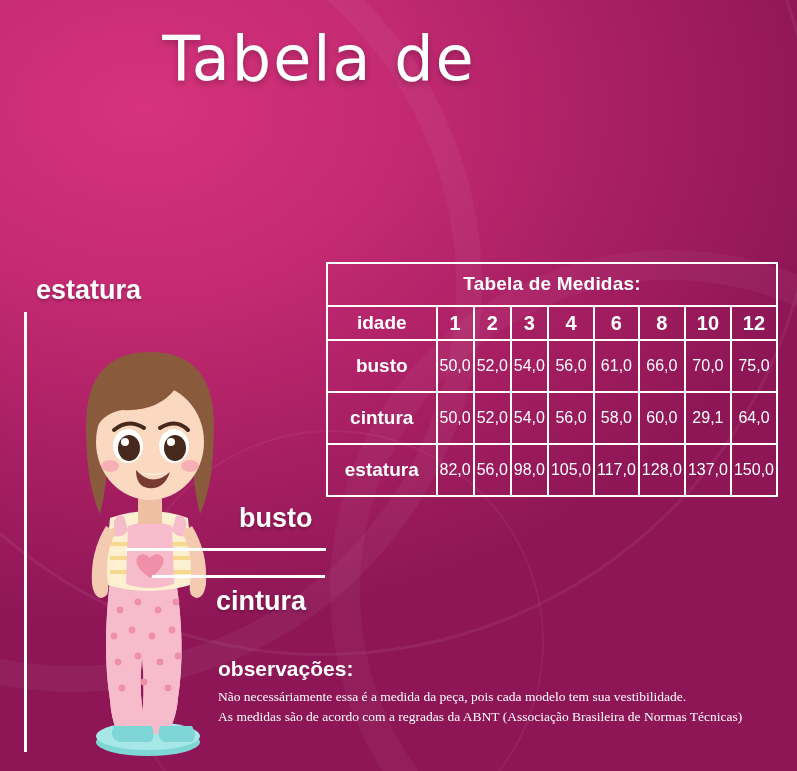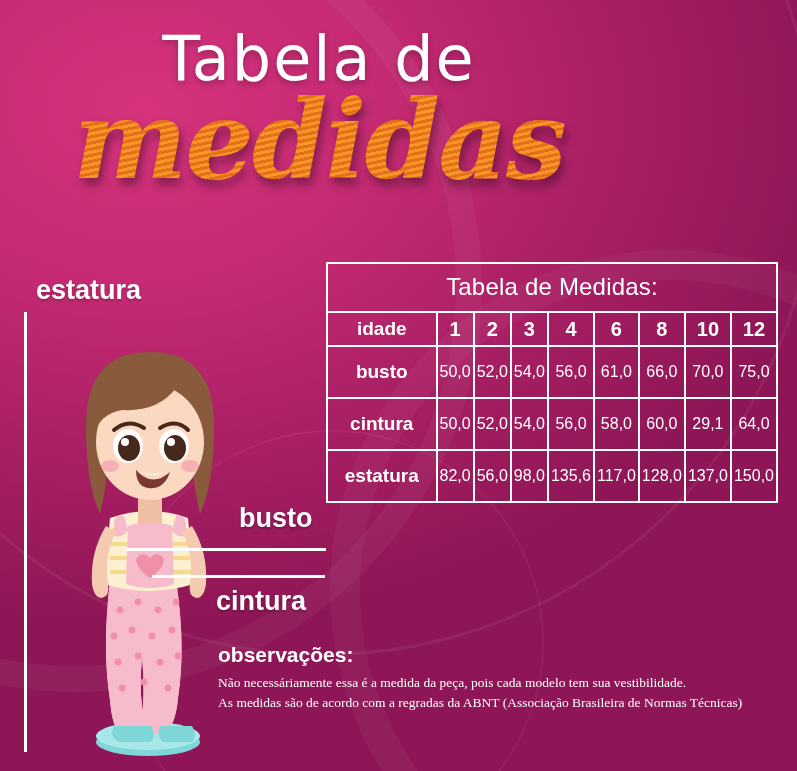--- a/index.html
+++ b/index.html
@@ -78,22 +78,22 @@
     border: 2px solid #ffffff;
     box-sizing: border-box;
   }
   table.measures {
     border-collapse: collapse;
     width: 100%;
     color: #ffffff;
   }
   table.measures caption {
     caption-side: top;
-    font-size: 24px;
-    font-weight: normal;
+    font-size: 19px;
+    font-weight: bold;
     padding: 9px 0 10px 0;
     color: #ffffff;
     letter-spacing: 0.2px;
     border-bottom: 2px solid #ffffff;
     text-align: center;
   }
   table.measures th, table.measures td {
     border: 2px solid #ffffff;
     text-align: center;
     font-size: 16px;
@@ -159,21 +159,21 @@
   .line-cintura {
     position: absolute;
     left: 152px; top: 575px;
     width: 173px; height: 3px;
     background: #ffffff;
   }
 
   
   .obs {
     position: absolute;
-    left: 218px; top: 643px;
+    left: 218px; top: 657px;
     width: 560px;
     color: #ffffff;
   }
   .obs-title {
     font-size: 21px;
     font-weight: bold;
     margin-bottom: 6px;
   }
   .obs-line {
     font-family: "Liberation Serif", serif;
@@ -189,21 +189,20 @@
 
 <div id="page">
 
   <div class="swoosh sw1"></div>
   <div class="swoosh sw2"></div>
   <div class="swoosh sw3"></div>
   <div class="swoosh sw4"></div>
 
   <div class="title-wrap">
     <div class="title-line1">Tabela de</div>
-    <div class="title-line2">medidas</div>
   </div>
 
   <div class="girl">
     <svg width="220" height="430" viewBox="0 0 220 430" xmlns="http://www.w3.org/2000/svg">
 
       <ellipse cx="108" cy="412" rx="52" ry="14" fill="#7fd6d6"></ellipse>
       <ellipse cx="108" cy="406" rx="52" ry="14" fill="#a8e7e7"></ellipse>
 
       <path d="M70 250 q-8 70 0 120 q2 26 10 34 l26 0 q-8 -40 -4 -78 q4 38 -2 78 l26 0 q10 -12 12 -36 q8 -52 -2 -118 z" fill="#f6b6c6"></path>
       <path d="M70 250 q-8 70 0 120 q2 26 10 34 l26 0 q-8 -40 -4 -78 q4 38 -2 78 l26 0 q10 -12 12 -36 q8 -52 -2 -118 z" fill="#f7bccb"></path>
@@ -315,21 +314,21 @@
           <td>58,0</td>
           <td>60,0</td>
           <td>29,1</td>
           <td>64,0</td>
         </tr>
         <tr>
           <th class="rowhead">estatura</th>
           <td>82,0</td>
           <td>56,0</td>
           <td>98,0</td>
-          <td>135,6</td>
+          <td>105,0</td>
           <td>117,0</td>
           <td>128,0</td>
           <td>137,0</td>
           <td>150,0</td>
         </tr>
       </tbody>
     </table>
   </div>
 
   <div class="obs">

